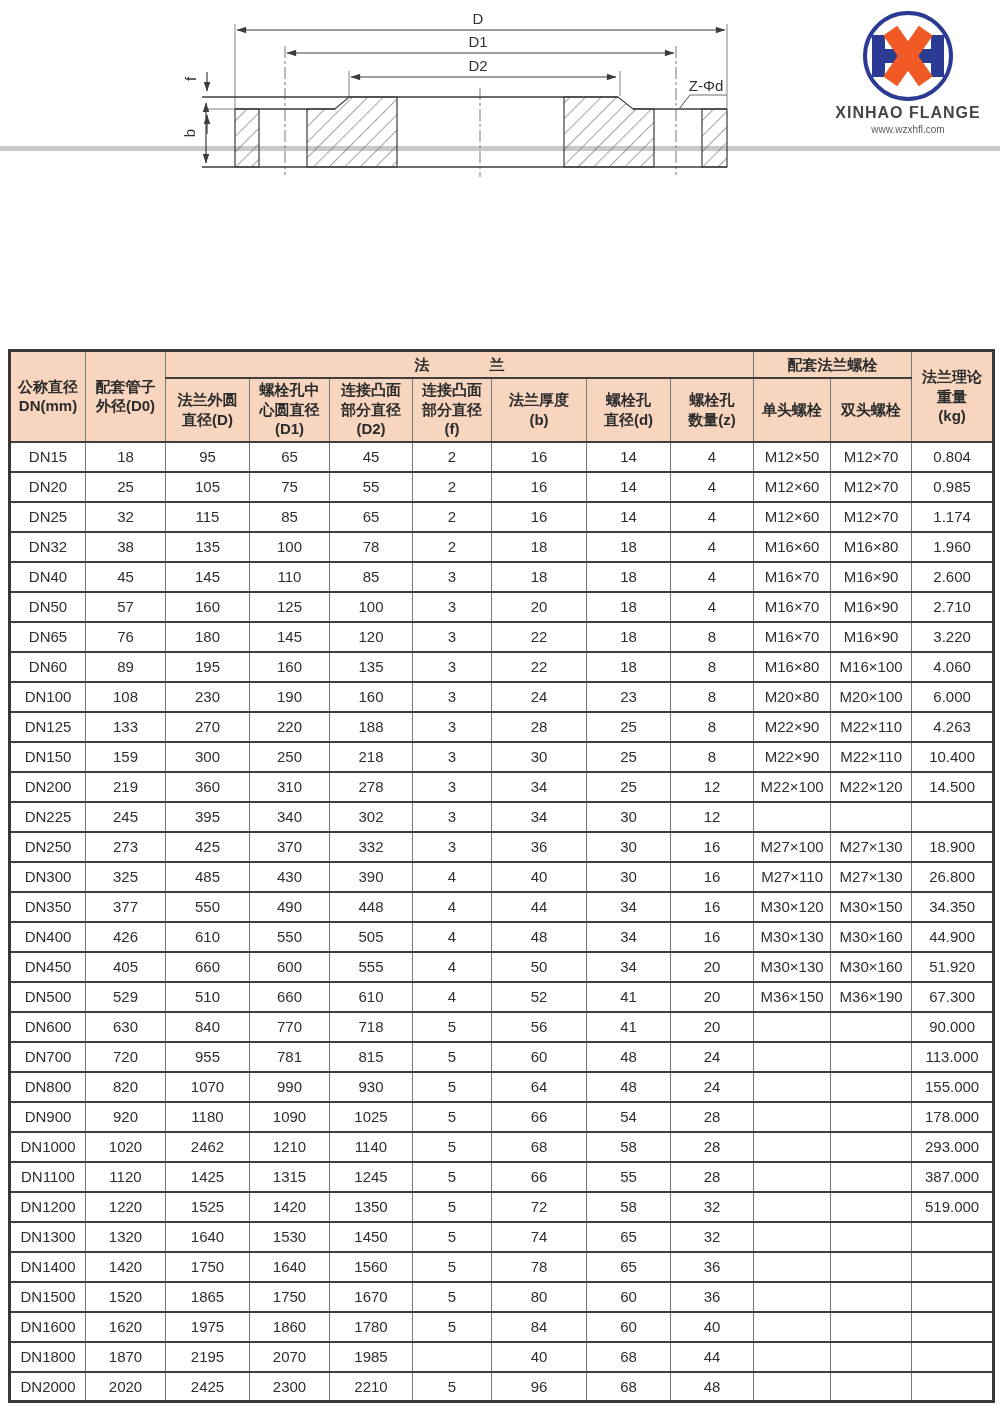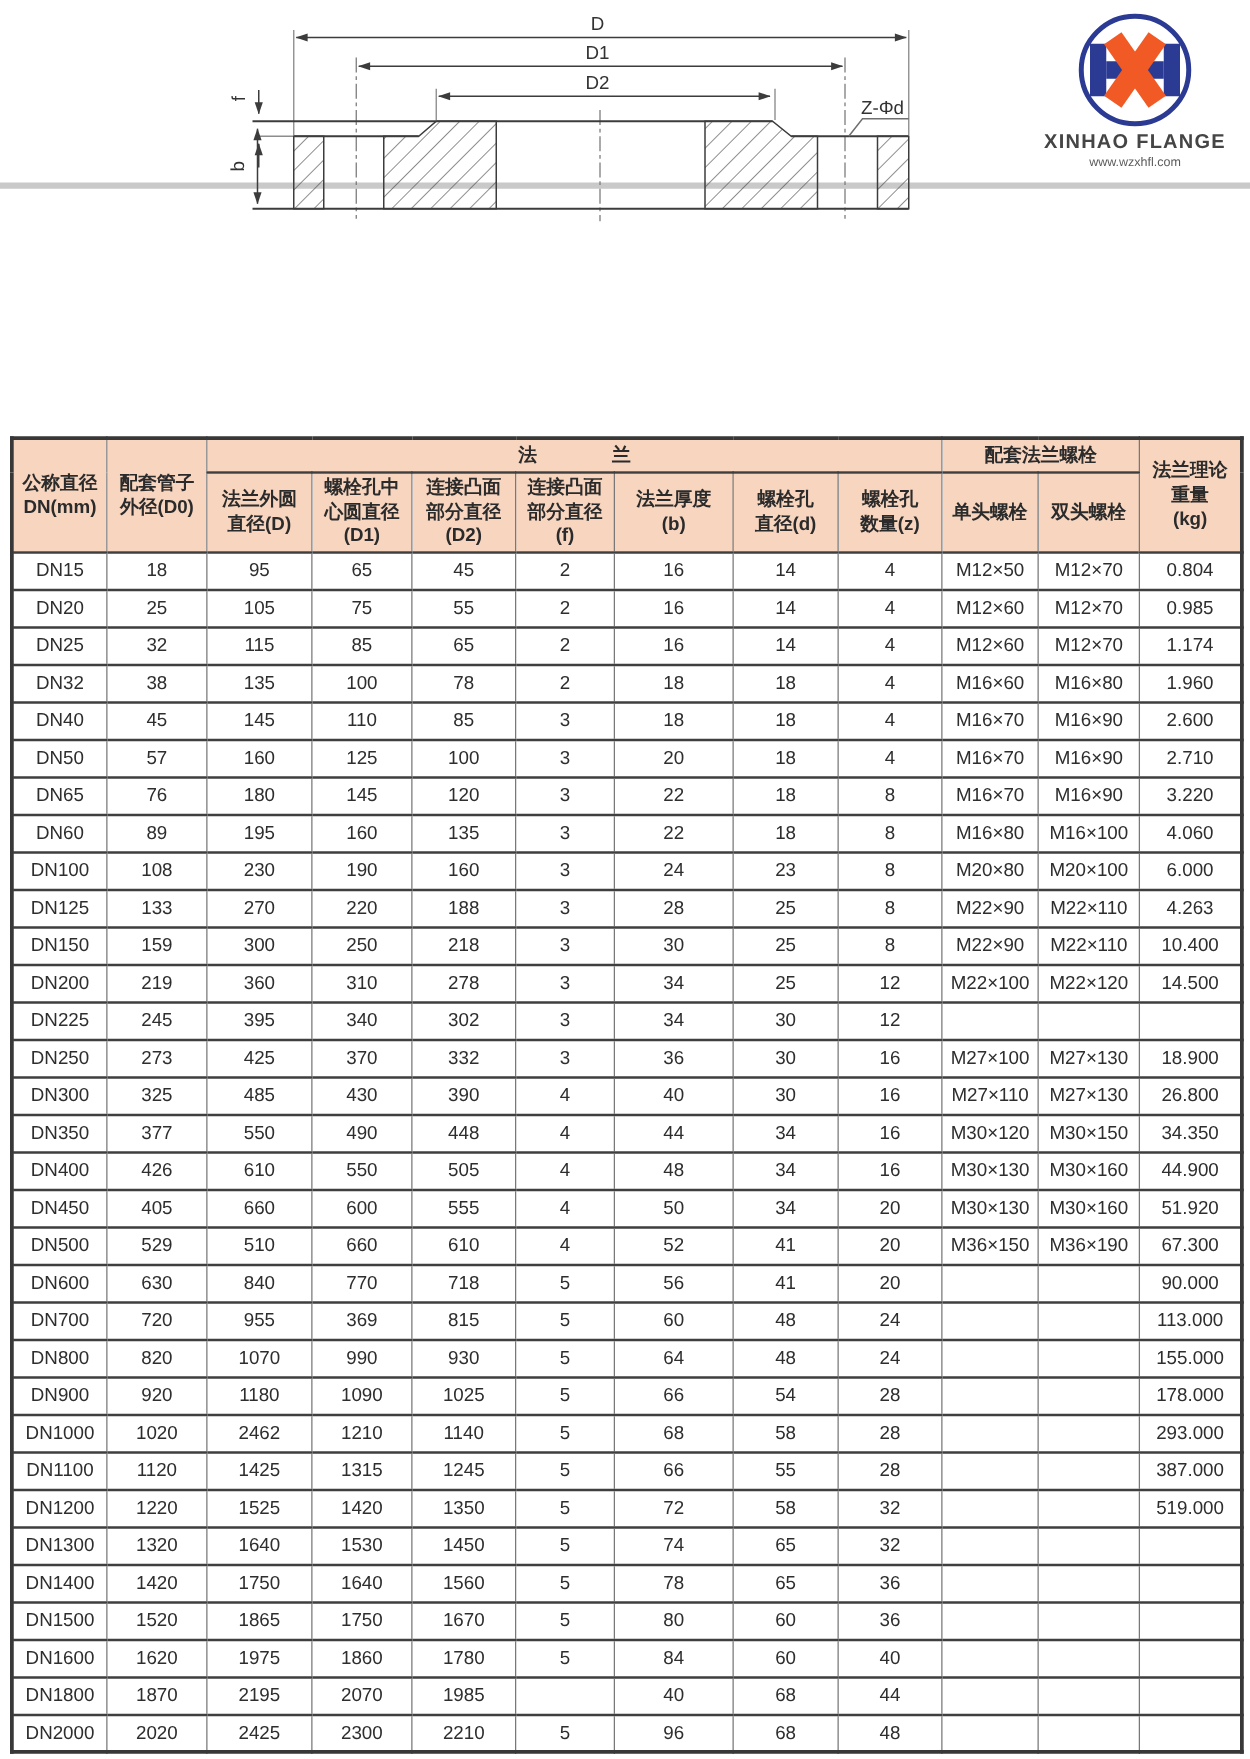--- a/index.html
+++ b/index.html
@@ -458,21 +458,21 @@
             <td>41</td>
             <td>20</td>
             <td></td>
             <td></td>
             <td>90.000</td>
           </tr>
           <tr>
             <td>DN700</td>
             <td>720</td>
             <td>955</td>
-            <td>369</td>
+            <td>781</td>
             <td>815</td>
             <td>5</td>
             <td>60</td>
             <td>48</td>
             <td>24</td>
             <td></td>
             <td></td>
             <td>113.000</td>
           </tr>
           <tr>

